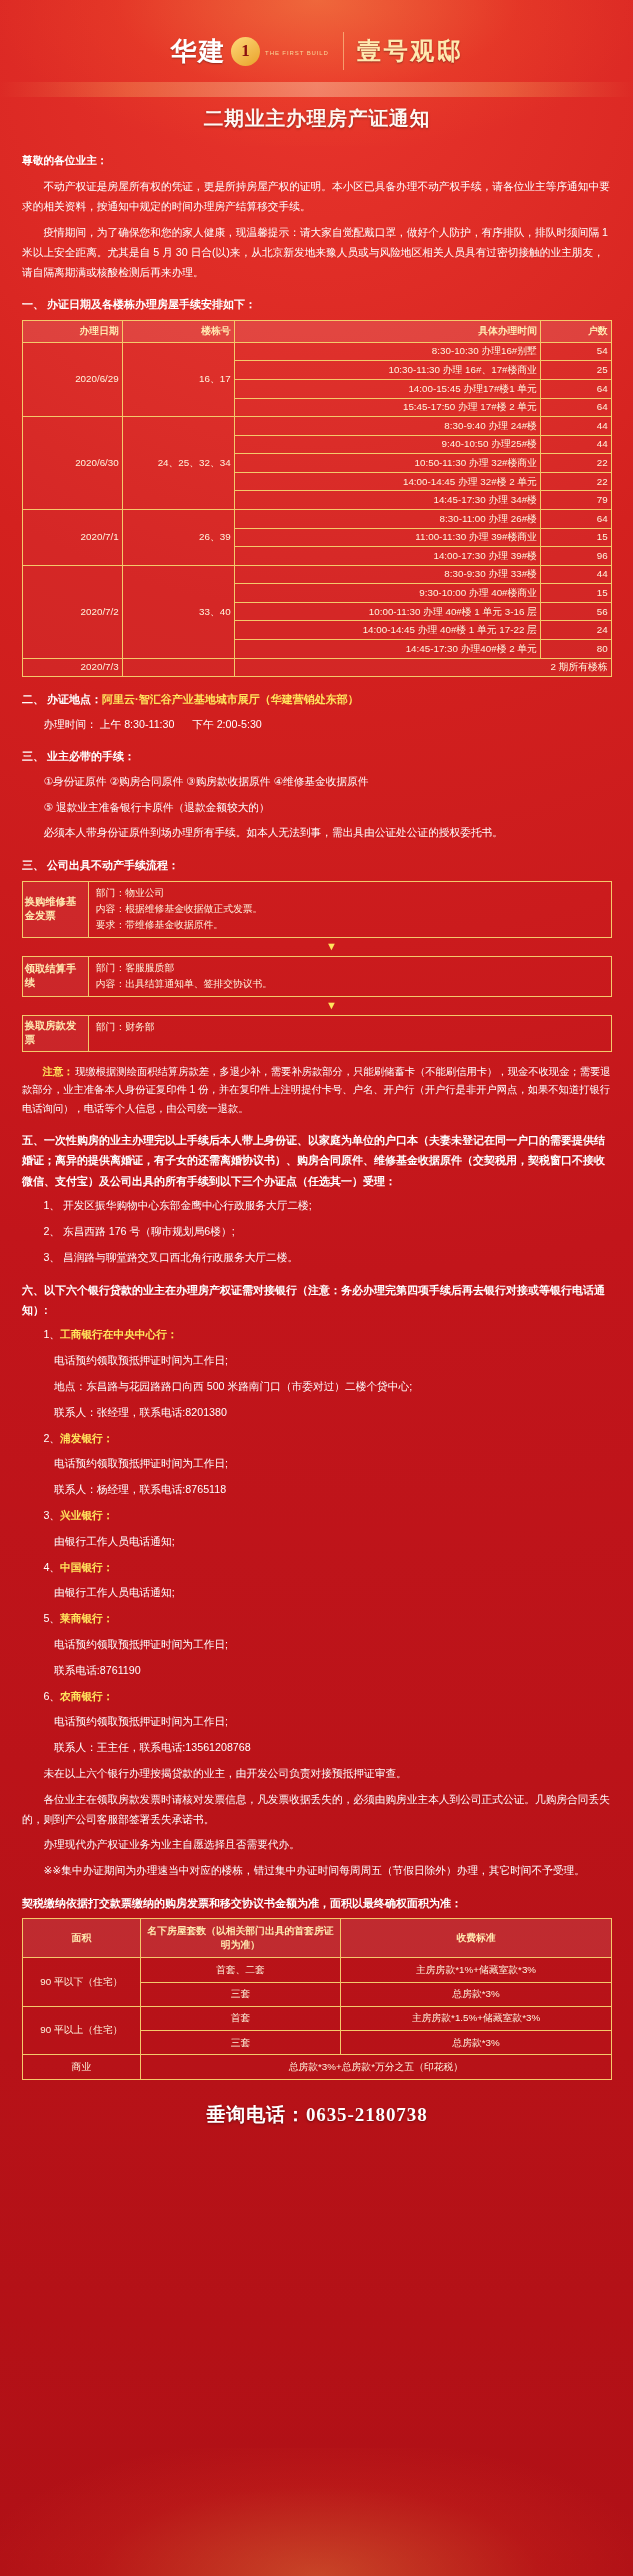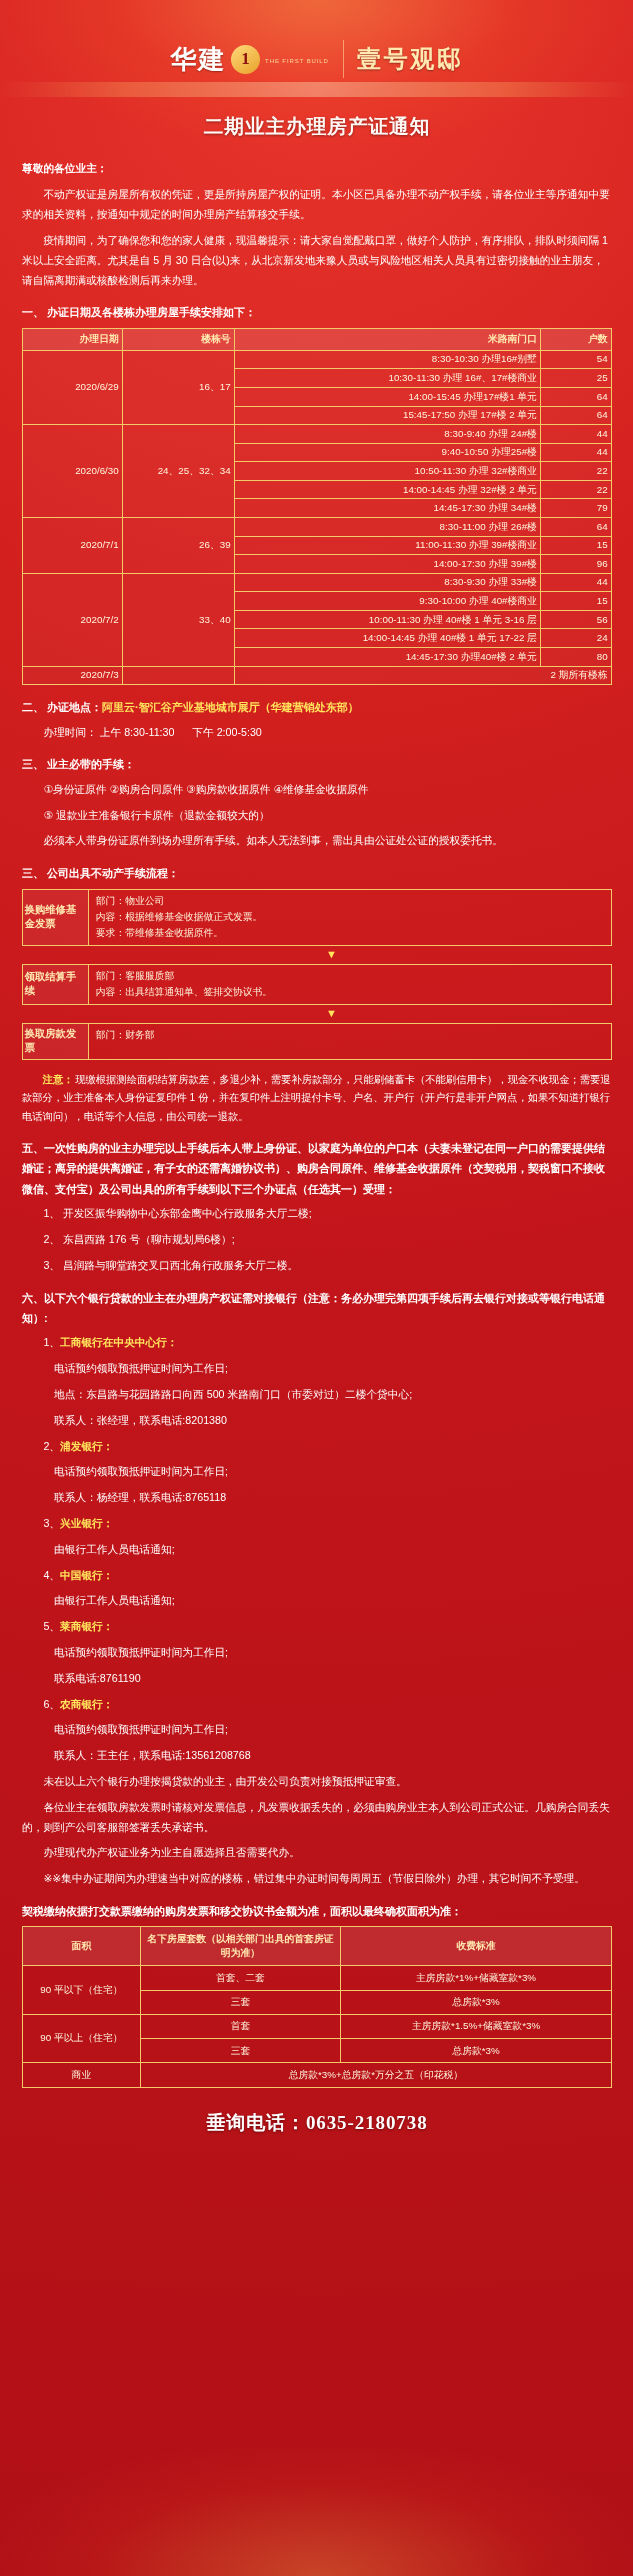--- a/index.html
+++ b/index.html
@@ -9,21 +9,21 @@
     font-family:"Liberation Sans","DejaVu Sans",sans-serif;
     color:#ffffff;
   }
   .page{
     width:634px;
     min-height:2576px;
     position:relative;
     background:
       radial-gradient(circle at 50% 2%, #e8352c 0%, #d4211f 22%, #c2151b 48%, #b01016 100%);
     box-sizing:border-box;
-    padding:12px 0 34px 0;
+    padding:4px 0 34px 0;
     overflow:hidden;
   }
   
   .top-glow{
     position:absolute;top:0;left:0;width:634px;height:146px;
     background:radial-gradient(ellipse at 50% 0%, rgba(255,200,90,0.35) 0%, rgba(255,120,40,0.12) 45%, rgba(255,0,0,0) 75%);
     pointer-events:none;
   }
   .masthead{
     position:relative;
@@ -216,21 +216,21 @@
     <p class="salutation">尊敬的各位业主：</p>
     <p class="indent">不动产权证是房屋所有权的凭证，更是所持房屋产权的证明。本小区已具备办理不动产权手续，请各位业主等序通知中要求的相关资料，按通知中规定的时间办理房产结算移交手续。</p>
     <p class="indent">疫情期间，为了确保您和您的家人健康，现温馨提示：请大家自觉配戴口罩，做好个人防护，有序排队，排队时须间隔 1 米以上安全距离。尤其是自 5 月 30 日合(以)来，从北京新发地来豫人员或与风险地区相关人员具有过密切接触的业主朋友，请自隔离期满或核酸检测后再来办理。</p>
 
     <p class="sec-head">一、 办证日期及各楼栋办理房屋手续安排如下：</p>
     <table class="sched">
       <thead>
         <tr>
           <th style="width:17%">办理日期</th>
           <th style="width:19%">楼栋号</th>
-          <th style="width:52%">米路南门口</th>
+          <th style="width:52%">具体办理时间</th>
           <th style="width:12%">户数</th>
         </tr>
       </thead>
       <tbody id="sched-body">
           <tr>
             <td rowspan="4">2020/6/29</td>
             <td rowspan="4">16、17</td>
             <td class="detail">8:30-10:30 办理16#别墅</td>
             <td>54</td>
           </tr>

